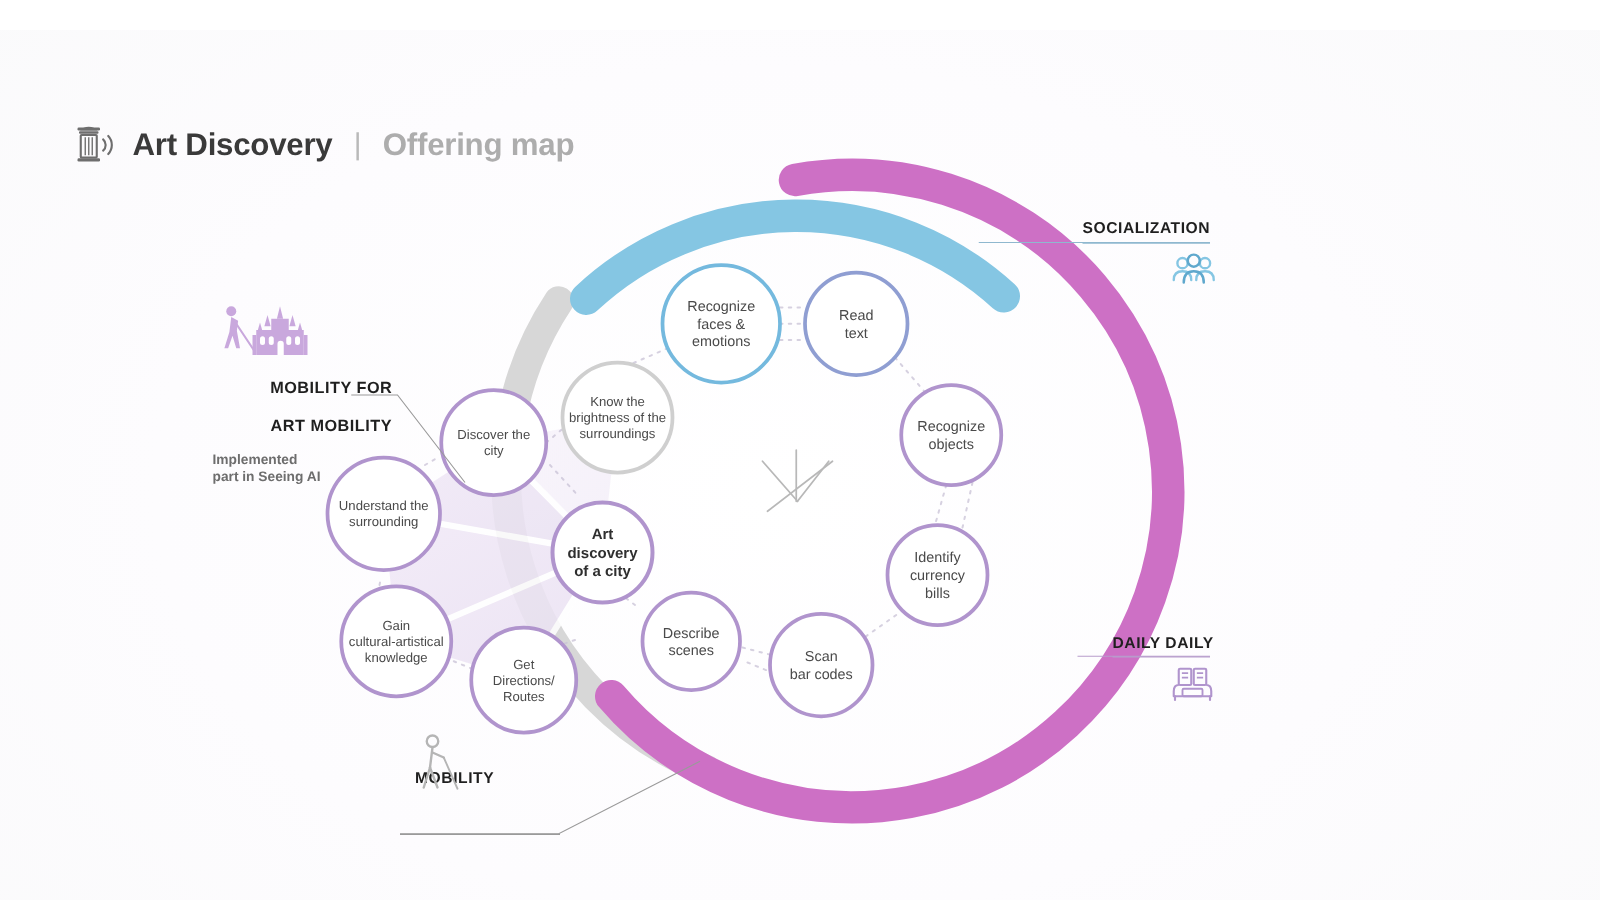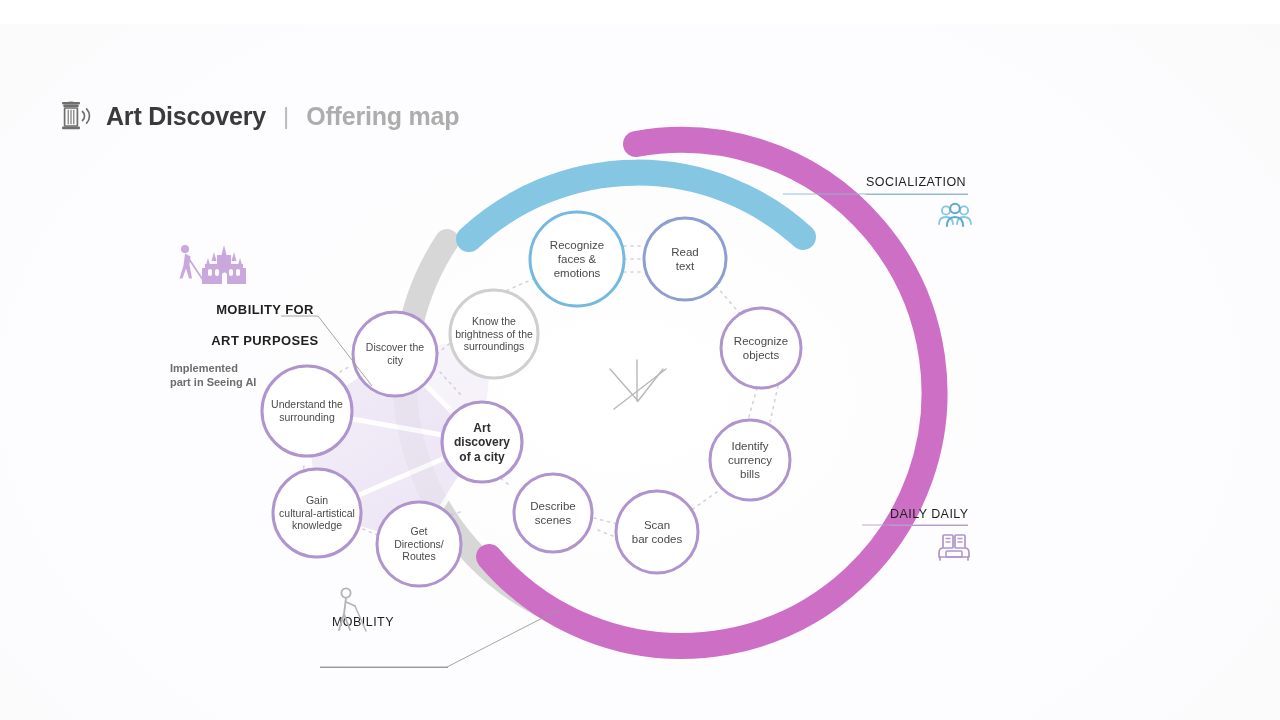--- a/index.html
+++ b/index.html
@@ -41,21 +41,21 @@
     font-family: "Liberation Sans", sans-serif;
     fill: #4a4a4a;
     text-anchor: middle;
   }
   .node-text.center { font-weight: bold; fill: #2f2f2f; }
 
   
   .side-label {
     position: absolute;
     font-size: 12.5px;
-    font-weight: normal;
+    font-weight: bold;
     color: #1f1f1f;
     letter-spacing: 0.45px;
     white-space: nowrap;
   }
   .label-rule { position: absolute; height: 1px; }
 
   .ml-block { position: absolute; left: 170px; top: 276px; width: 190px; }
   .ml-title {
     font-size: 13px; font-weight: bold; color: #1f1f1f;
     letter-spacing: 0.4px; line-height: 19px; margin: 0; text-align: center;
@@ -296,21 +296,21 @@
         <rect x="36" y="27" width="4" height="7" rx="2"></rect>
         <rect x="43" y="27" width="4" height="7" rx="2"></rect>
         <rect x="57" y="27" width="4" height="7" rx="2"></rect>
         <rect x="64" y="27" width="4" height="7" rx="2"></rect>
         <path d="M50 42 v-9 a2.5 2.5 0 0 1 5 0 v9 z"></path>
       </g>
     </svg>
   </div>
   <div class="ml-block">
     <p class="ml-title">MOBILITY FOR</p>
-    <p class="ml-title" style="margin-top:12px;">ART PURPOSES</p>
+    <p class="ml-title" style="margin-top:12px;">ART MOBILITY</p>
     <div class="ml-sub">
       <div>Implemented</div>
       <div>part in Seeing AI</div>
     </div>
   </div>
 
   <div class="label-rule" style="left:866px; top:170px; width:102px; background:#8fb8cf;"></div>
   <div class="label-rule" style="left:890px; top:501px; width:78px; background:#b79dcb;"></div>
   <div class="label-rule" style="left:320px; top:643px; width:128px; background:#9a9a9a;"></div>
 

